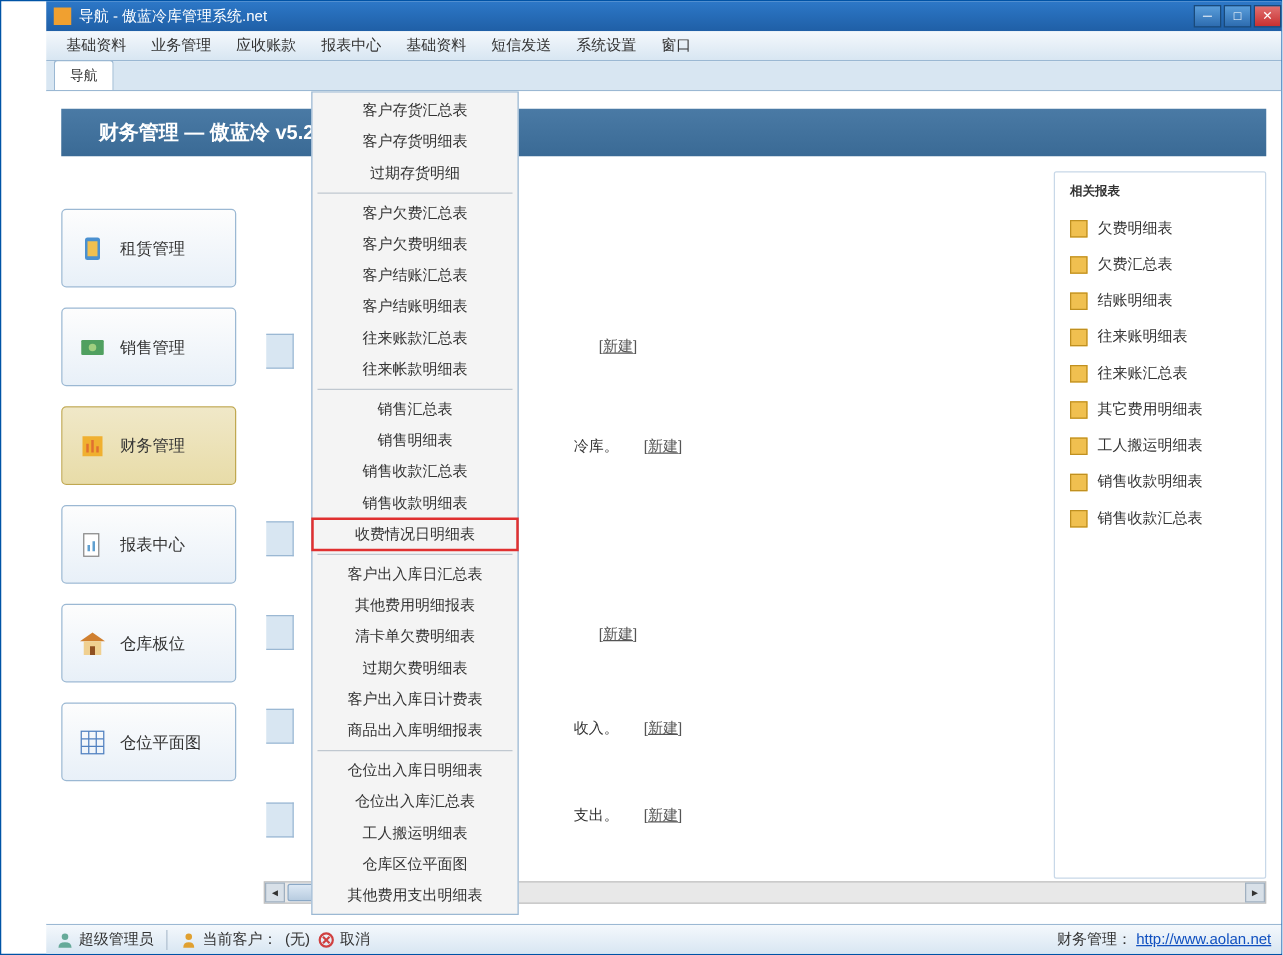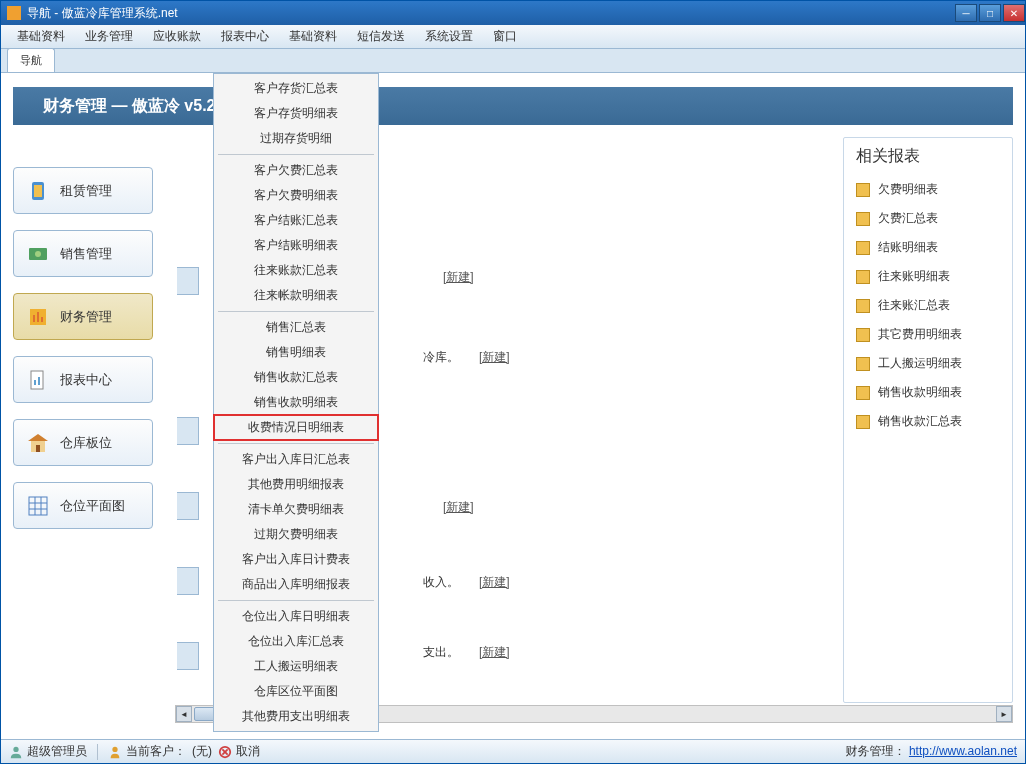--- a/index.html
+++ b/index.html
@@ -1,40 +1,40 @@
 <!DOCTYPE html>
 <html><head>
 <meta charset="utf-8">
 <style>
 * { margin: 0; padding: 0; box-sizing: border-box; font-family: "Microsoft YaHei", SimSun, sans-serif; }
 body { background: #fff; font-size: 12px; color: #333; }
-.window { width: 1026px; height: 764px; border: 1px solid #0053a6; display: flex; flex-direction: column; }
+.window { width: 1026px; height: 764px; border: 1px solid #0053a6; display: flex; flex-direction: column; padding-left: 36px; }
 .titlebar { height: 24px; background: linear-gradient(to bottom, #2d78c8, #1f5fa6); color: #fff; display: flex; align-items: center; padding-left: 6px; }
 .titlebar-icon { width: 14px; height: 14px; background: #f0a030; margin-right: 6px; }
 .titlebar-text { flex: 1; font-size: 12px; }
 .win-btns { display: flex; }
 .win-btn { width: 22px; height: 18px; background: linear-gradient(to bottom,#5a9edb,#2d6cb0); border:1px solid #1a4a7a; margin-left:2px; color:#fff; display:flex; align-items:center; justify-content:center; font-size:10px; cursor:pointer; }
 .win-btn.close { background: linear-gradient(to bottom,#e07070,#c83030); }
 .menubar { height: 24px; background: linear-gradient(to bottom,#f4f8fc,#d8e6f2); border-bottom:1px solid #9bb8d3; display:flex; align-items:center; padding:0 6px; }
 .menu-item { padding: 4px 10px; cursor:pointer; }
 .tabstrip { height: 24px; background:#d8e6f2; border-bottom:1px solid #9bb8d3; display:flex; align-items:flex-end; padding-left:6px; }
 .tab { padding:4px 12px; background:#fff; border:1px solid #9bb8d3; border-bottom:none; border-radius:3px 3px 0 0; font-size:11px; }
 .content { flex:1; position:relative; overflow:hidden; background:#fff; }
 .banner { height:38px; background: linear-gradient(to bottom,#4a7aa5,#3a6a95); color:#fff; display:flex; align-items:center; padding-left:30px; font-size:16px; font-weight:bold; position:absolute; left:12px; right:12px; top:14px; border-radius:0; z-index:1;text-align:center; }
 .body-area { position:absolute; top:64px; left:12px; right:12px; bottom:36px; display:flex; }
 .left-nav { width:160px; padding-top:30px; }
-.nav-btn { width:140px; height:47px; margin:0 0 16px 0; border:1px solid #9bb8d3; border-radius:4px; background:linear-gradient(to bottom,#fdfdfd,#e8f0f8); display:flex; align-items:center; padding-left:12px; cursor:pointer; }
+.nav-btn { width:140px; height:63px; margin:0 0 16px 0; border:1px solid #9bb8d3; border-radius:4px; background:linear-gradient(to bottom,#fdfdfd,#e8f0f8); display:flex; align-items:center; padding-left:12px; cursor:pointer; }
 .nav-btn.active { background:linear-gradient(to bottom,#f0e8c8,#e8dca8); border-color:#c0a850; }
 .nav-ico { width:24px; height:24px; margin-right:10px; display:flex; align-items:center; justify-content:center; }
 .nav-lbl { font-size:13px; }
 .center { flex:1; position:relative; }
 .center-item { position:absolute; left:250px; display:flex; align-items:center; }
 .center-item .tag { color:#555;text-decoration:underline; }
 .right-panel { width:170px; border:1px solid #c8d8e8; border-radius:2px; background:#fff; padding-bottom:10px; }
-.right-title { padding:8px 12px; font-weight:normal; font-size:16px; }
+.right-title { padding:8px 12px; font-weight:bold; font-size:10px; }
 .right-list { padding:0 8px; }
 .right-link { display:flex; align-items:center; padding:6px 4px; }
 .right-link .ric { width:14px; height:14px; background:#f0c050; border:1px solid #c09020; margin-right:8px; }
 .dropdown { position:absolute; top:0; left:212px; width:166px; background:#f4f4f4; border:1px solid #9bb8d3; z-index:10; padding:2px 0;text-align:center; }
 .dd-item { padding:4px 14px; font-size:12px; cursor:pointer; }
 .dd-sep { height:1px; background:#c0c8d0; margin:3px 4px; }
 .dd-item.highlight { outline:2px solid #e03030; outline-offset:-1px; }
 .scroll-area { position:absolute; left:174px; right:12px; bottom:16px; height:18px; background:#e8e8e8; border:1px solid #c0c0c0; display:flex; align-items:center; }
 .scroll-thumb { position:absolute; left:18px; width:120px; height:14px; background:linear-gradient(to bottom,#dce8f4,#b8cce0); border:1px solid #8aa8c6; border-radius:2px; top:1px; }
 .scroll-btn { width:16px; height:16px; background:#d8e0e8; border:1px solid #a0b0c0; display:flex; align-items:center; justify-content:center; font-size:8px; }

